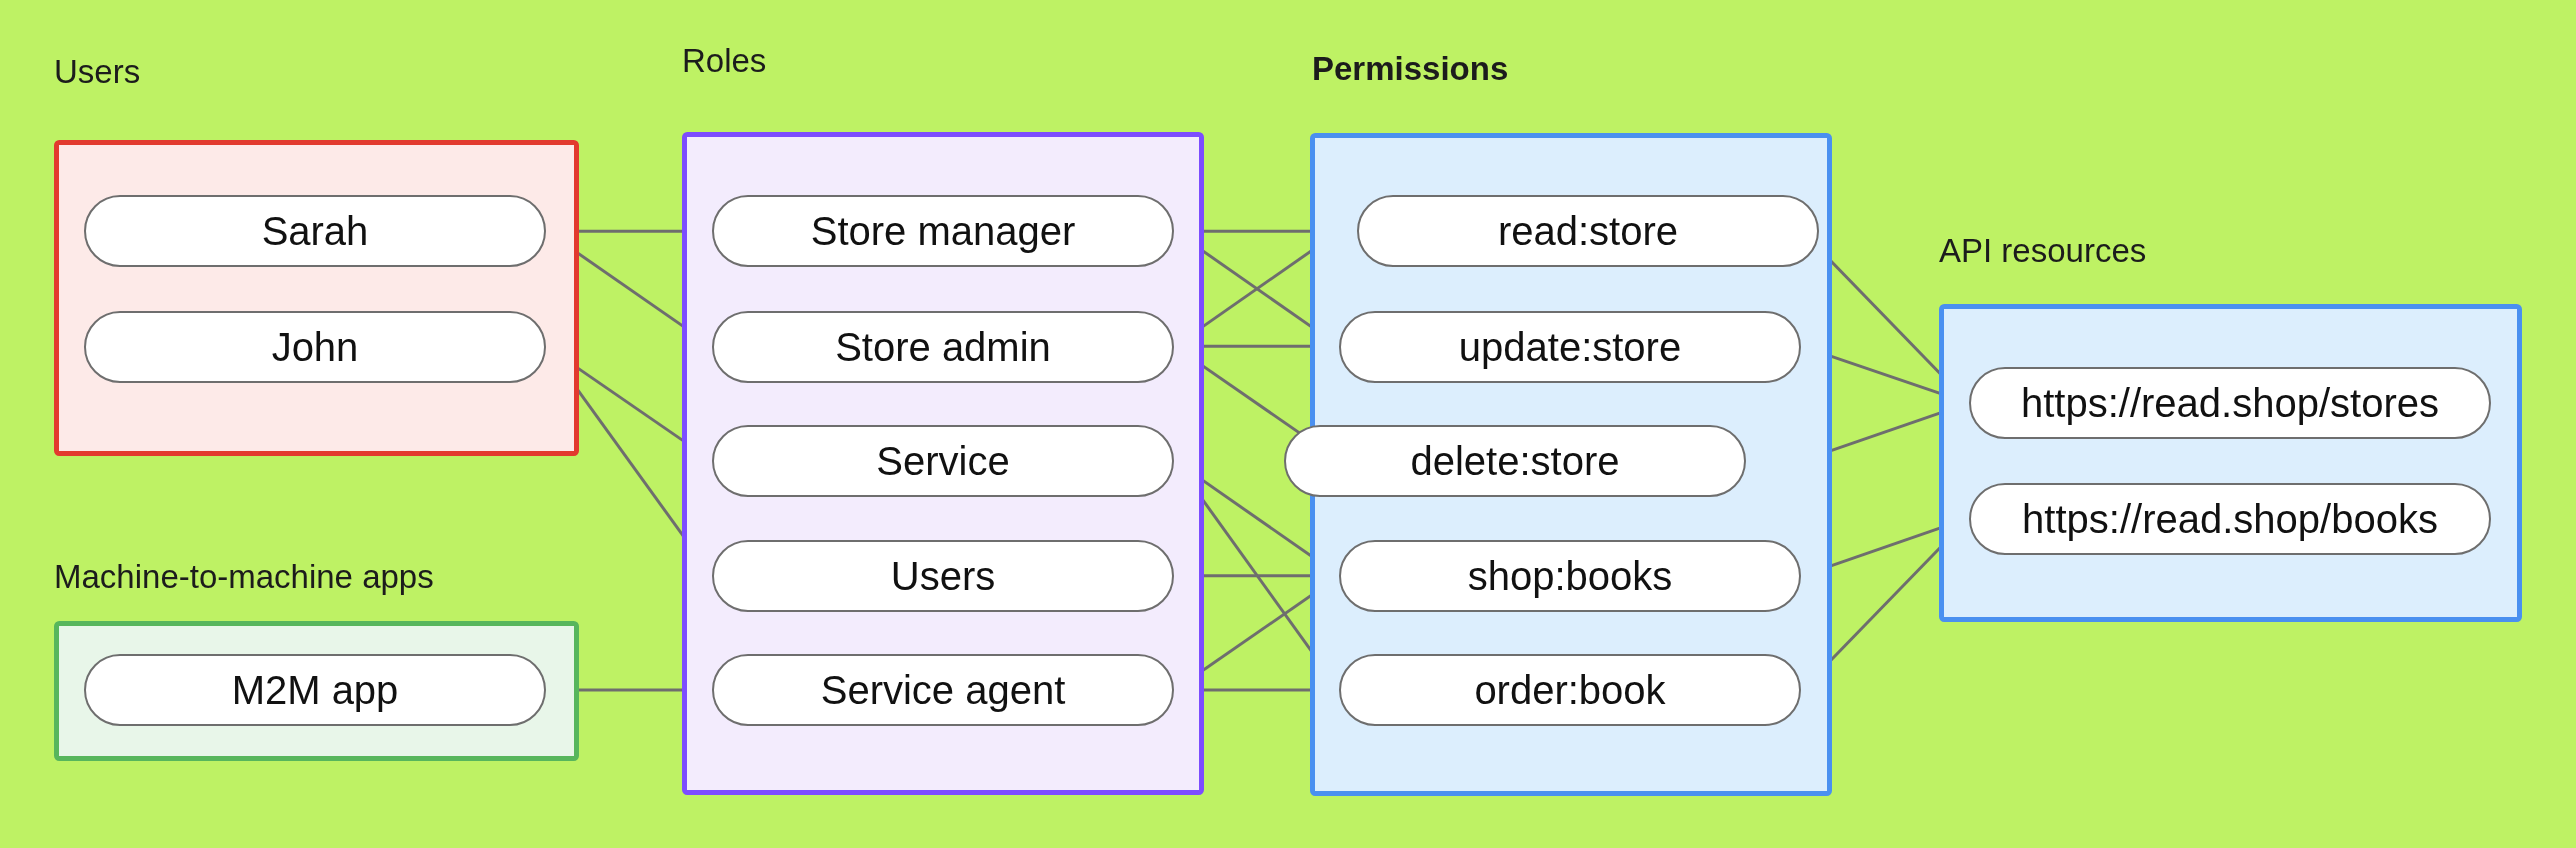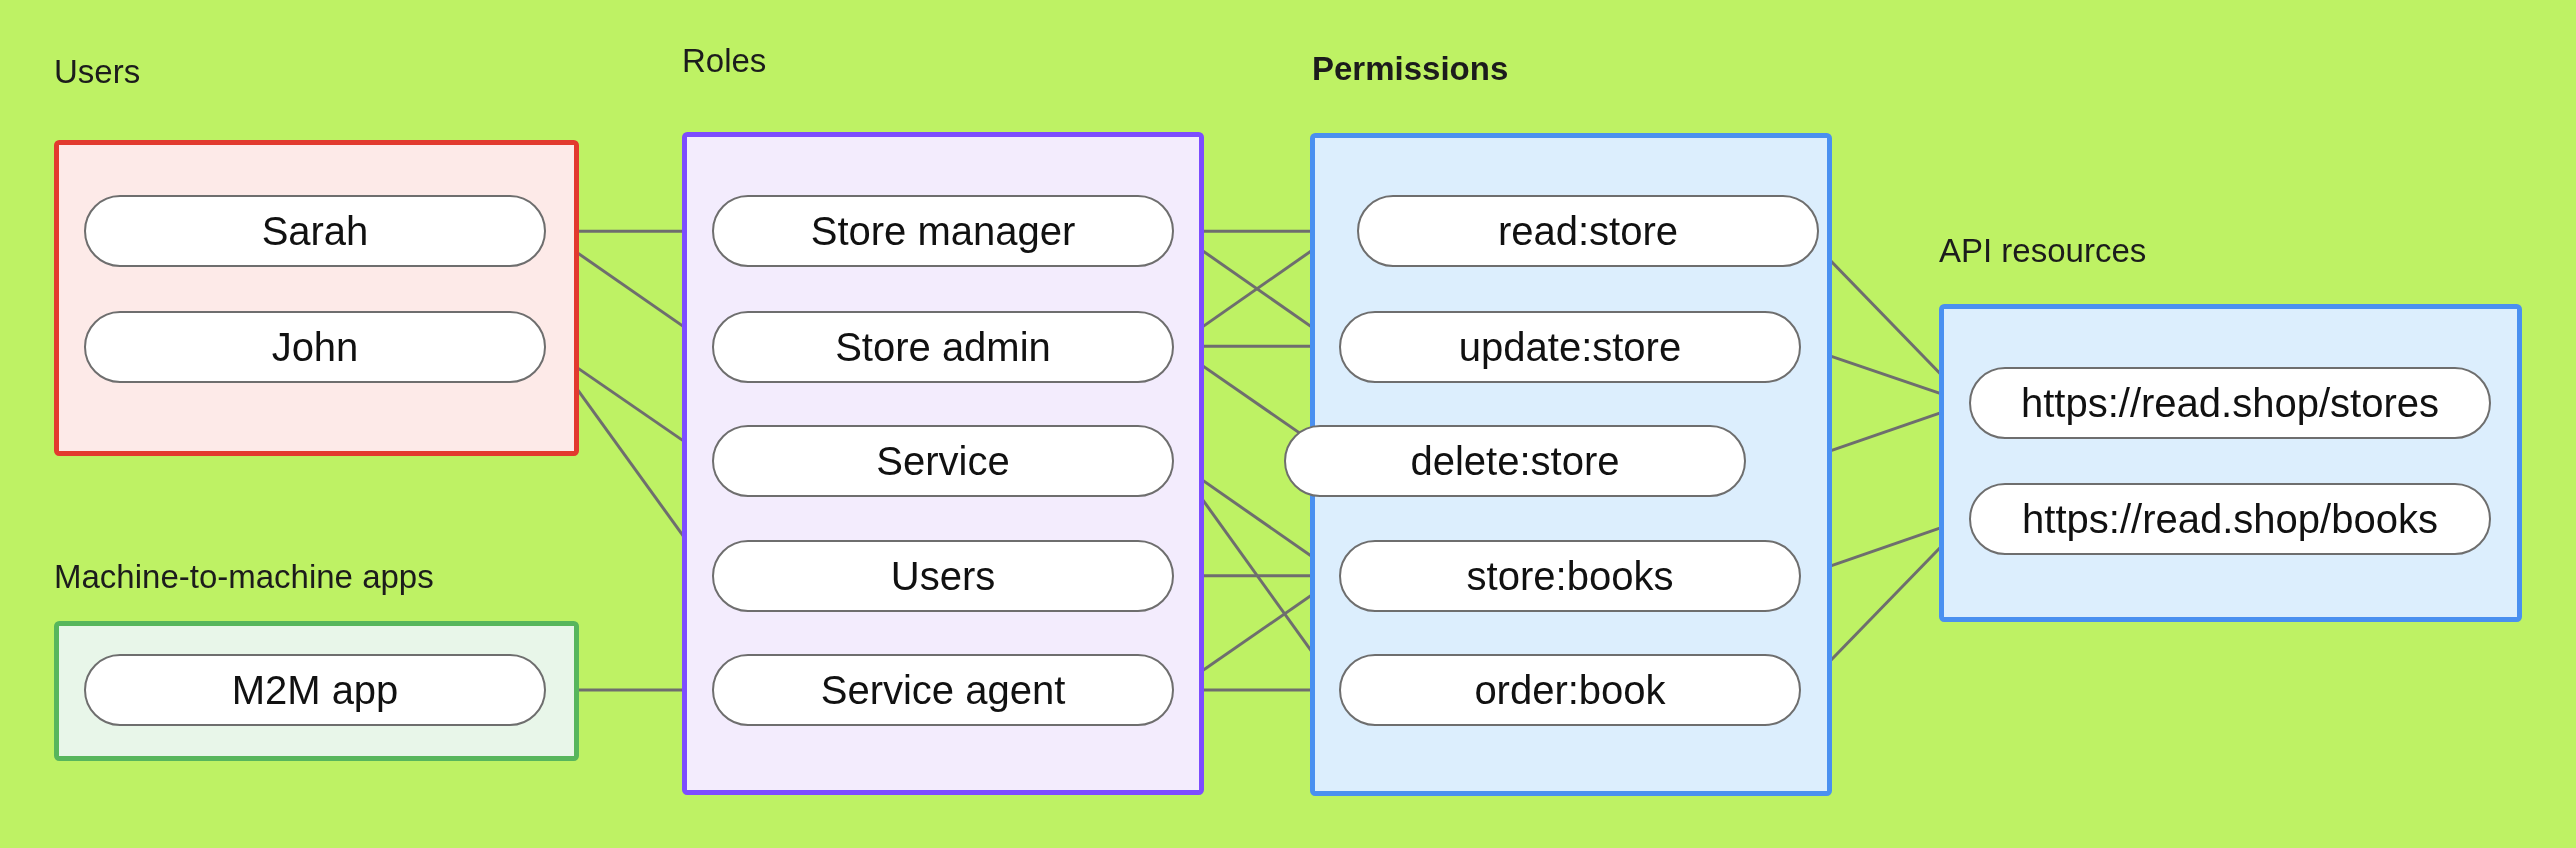--- a/index.html
+++ b/index.html
@@ -114,21 +114,21 @@
       <div class="node-pill" style="left: 712px; top: 195px; width: 462px; height: 72px;">Store manager</div>
       <div class="node-pill" style="left: 712px; top: 311px; width: 462px; height: 72px;">Store admin</div>
       <div class="node-pill" style="left: 712px; top: 425px; width: 462px; height: 72px;">Service</div>
       <div class="node-pill" style="left: 712px; top: 540px; width: 462px; height: 72px;">Users</div>
       <div class="node-pill" style="left: 712px; top: 654px; width: 462px; height: 72px;">Service agent</div>
       <div class="group-title" style="left: 1312px; top: 52px; font-weight: bold;">Permissions</div>
       <div class="group-box" style="left: 1310px; top: 133px; width: 522px; height: 663px; border-color: rgb(74, 144, 240); background: rgb(220, 238, 253);"></div>
       <div class="node-pill" style="left: 1357px; top: 195px; width: 462px; height: 72px;">read:store</div>
       <div class="node-pill" style="left: 1339px; top: 311px; width: 462px; height: 72px;">update:store</div>
       <div class="node-pill" style="left: 1284px; top: 425px; width: 462px; height: 72px;">delete:store</div>
-      <div class="node-pill" style="left: 1339px; top: 540px; width: 462px; height: 72px;">store:books</div>
+      <div class="node-pill" style="left: 1339px; top: 540px; width: 462px; height: 72px;">shop:books</div>
       <div class="node-pill" style="left: 1339px; top: 654px; width: 462px; height: 72px;">order:book</div>
       <div class="group-title" style="left: 1939px; top: 234px;">API resources</div>
       <div class="group-box" style="left: 1939px; top: 304px; width: 583px; height: 318px; border-color: rgb(74, 144, 240); background: rgb(220, 238, 253);"></div>
       <div class="node-pill" style="left: 1969px; top: 367px; width: 522px; height: 72px;">https://read.shop/stores</div>
       <div class="node-pill" style="left: 1969px; top: 483px; width: 522px; height: 72px;">https://read.shop/books</div>
     </div>
 </div>
 
 
 </body></html>

